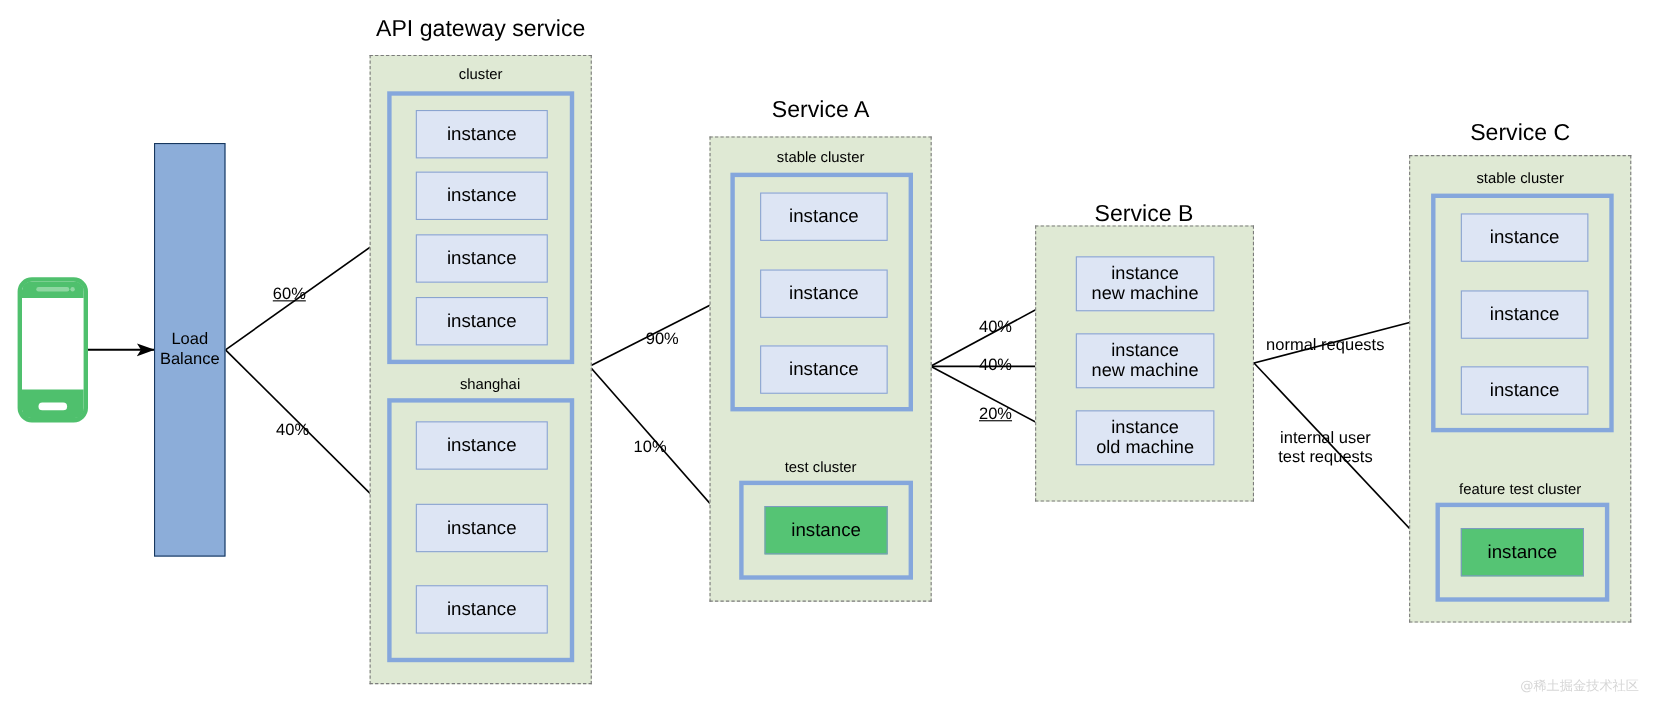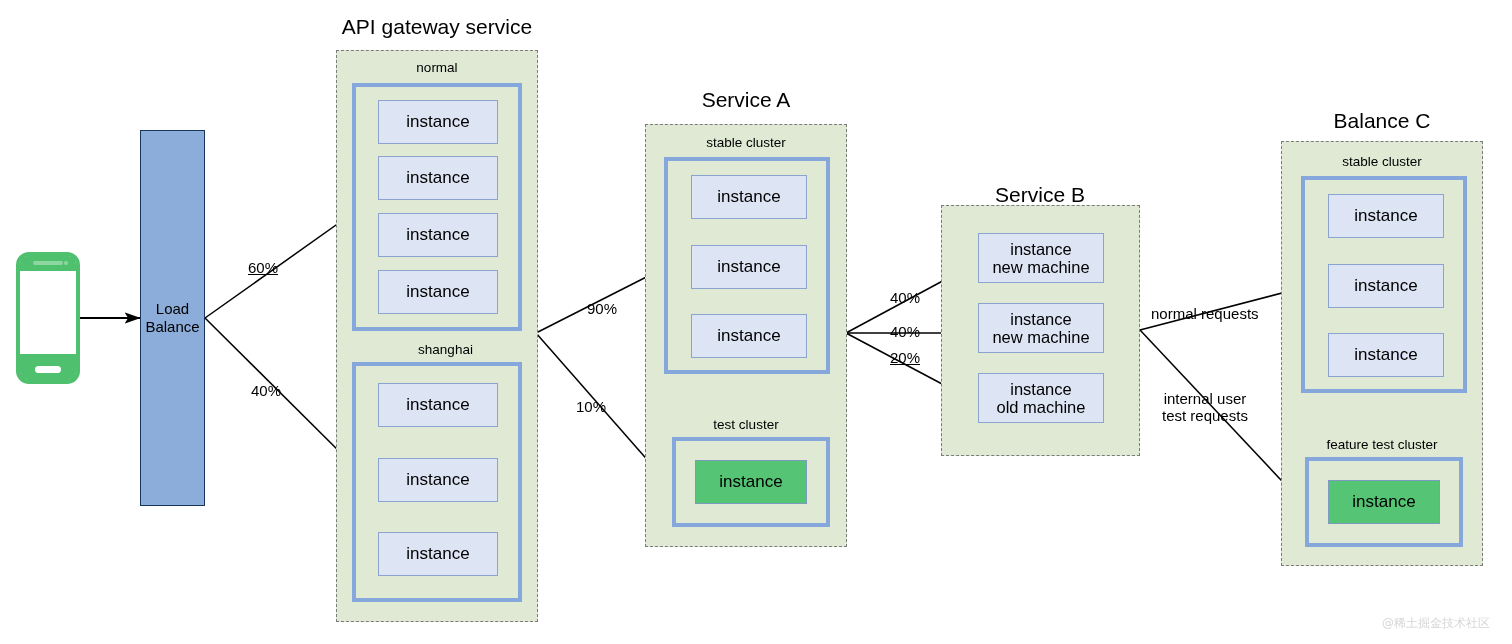--- a/index.html
+++ b/index.html
@@ -196,21 +196,21 @@
     <div style="display:flex;flex-direction:column;align-items:center;">
       <span>Load</span>
       <span>Balance</span>
     </div>
   </div>
 
   <div class="abs svc-title" style="left:336px; top:16px; width:202px;">API gateway service</div>
 
   <div class="abs group" style="left:336px; top:50px; width:202px; height:572px;"></div>
 
-  <div class="abs cluster-label" style="left:336px; top:61px; width:202px;">normal</div>
+  <div class="abs cluster-label" style="left:336px; top:61px; width:202px;">cluster</div>
   <div class="abs cluster-frame" style="left:352px; top:83px; width:170px; height:248px;">
     <div class="abs instance" style="left:22px; top:13px; width:120px; height:44px;">
       <span>instance</span>
     </div>
     <div class="abs instance" style="left:22px; top:69px; width:120px; height:44px;">
       <span>instance</span>
     </div>
     <div class="abs instance" style="left:22px; top:126px; width:120px; height:44px;">
       <span>instance</span>
     </div>
@@ -272,21 +272,21 @@
       <span>new machine</span>
     </div>
   </div>
   <div class="abs instance two-line" style="left:978px; top:373px; width:126px; height:50px;">
     <div style="display:flex;flex-direction:column;align-items:center;">
       <span>instance</span>
       <span>old machine</span>
     </div>
   </div>
 
-  <div class="abs svc-title" style="left:1281px; top:110px; width:202px;">Balance C</div>
+  <div class="abs svc-title" style="left:1281px; top:110px; width:202px;">Service C</div>
 
   <div class="abs group" style="left:1281px; top:141px; width:202px; height:425px;"></div>
 
   <div class="abs cluster-label" style="left:1281px; top:155px; width:202px;">stable cluster</div>
   <div class="abs cluster-frame" style="left:1301px; top:176px; width:166px; height:217px;">
     <div class="abs instance" style="left:23px; top:14px; width:116px; height:44px;">
       <span>instance</span>
     </div>
     <div class="abs instance" style="left:23px; top:84px; width:116px; height:44px;">
       <span>instance</span>
@@ -304,21 +304,21 @@
   </div>
 
   <div class="edge-label" style="left:248px; top:259px;text-decoration:underline;">60%</div>
   <div class="edge-label" style="left:251px; top:382px;">40%</div>
 
   <div class="edge-label" style="left:572px; top:300px;margin-left:15px;">90%</div>
   <div class="edge-label" style="left:576px; top:398px;">10%</div>
 
   <div class="edge-label" style="left:890px; top:289px;">40%</div>
   <div class="edge-label" style="left:890px; top:323px;">40%</div>
-  <div class="edge-label" style="left:890px; top:349px;text-decoration:underline;">20%</div>
+  <div class="edge-label" style="left:890px; top:368px;text-decoration:underline;">20%</div>
 
   <div class="edge-label" style="left:1151px; top:305px;">normal requests</div>
   <div class="edge-label" style="left:1162px; top:390px;">
     <span>internal user</span><br>
     <span>test requests</span>
   </div>
 
   <div class="watermark">@稀土掘金技术社区</div>
 
 </div>

